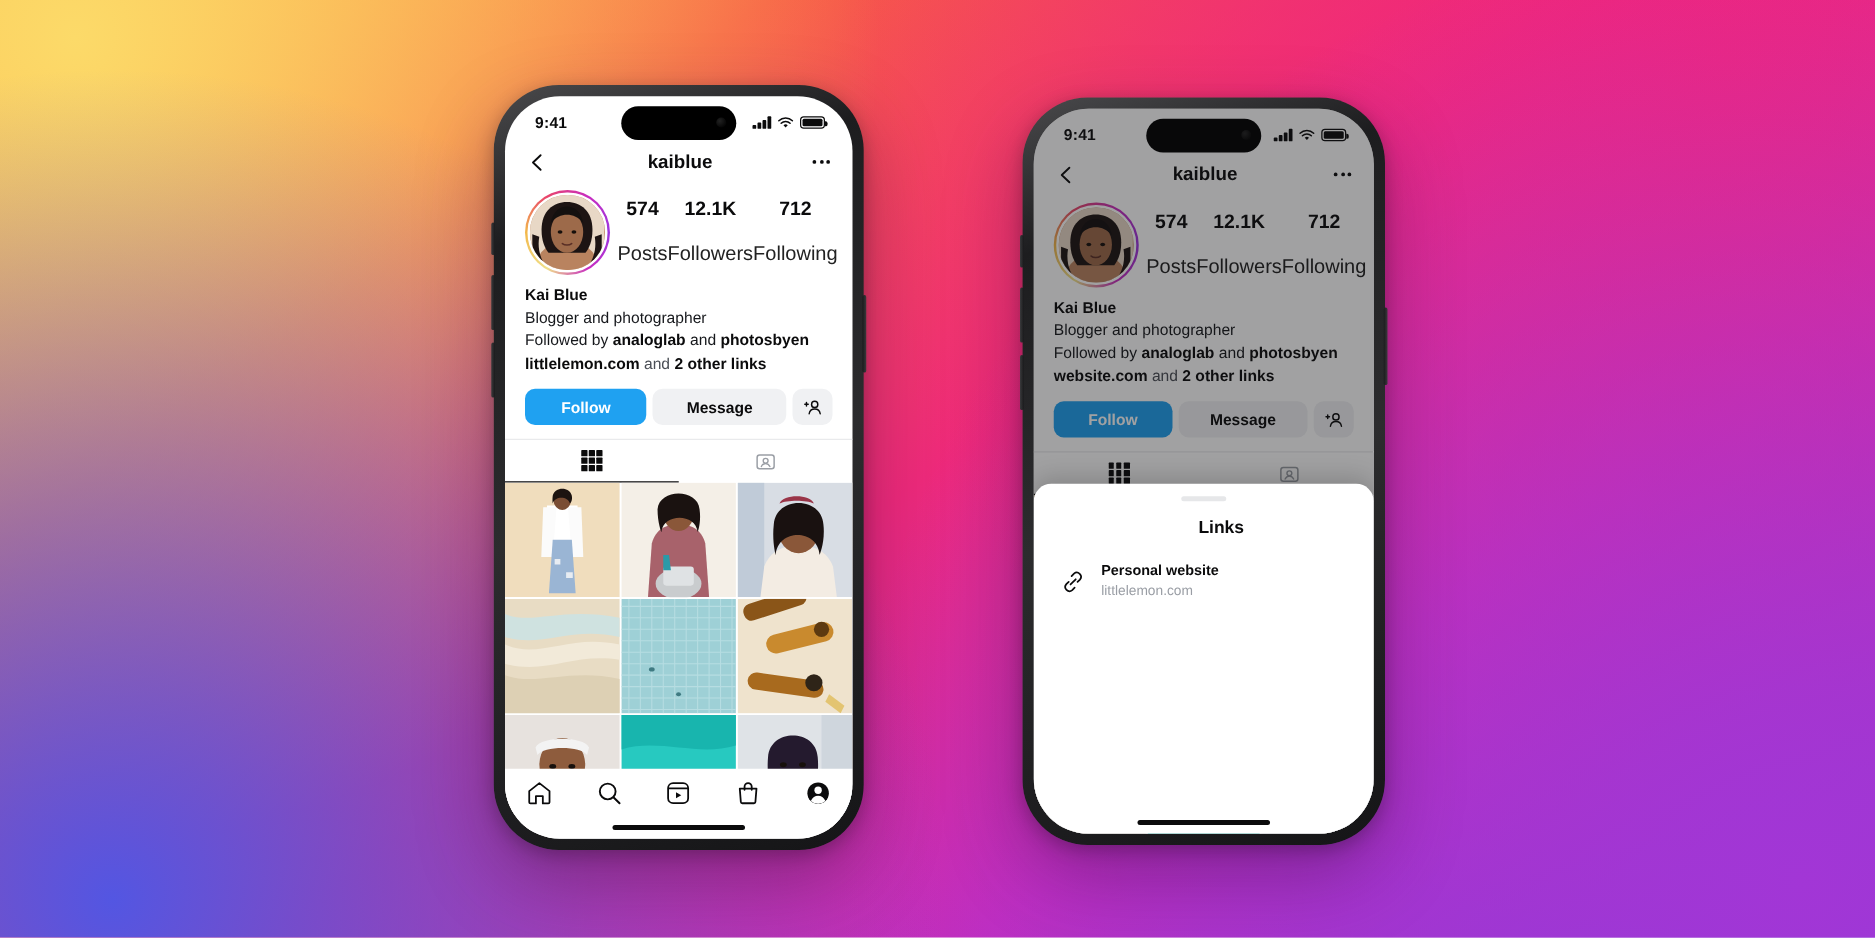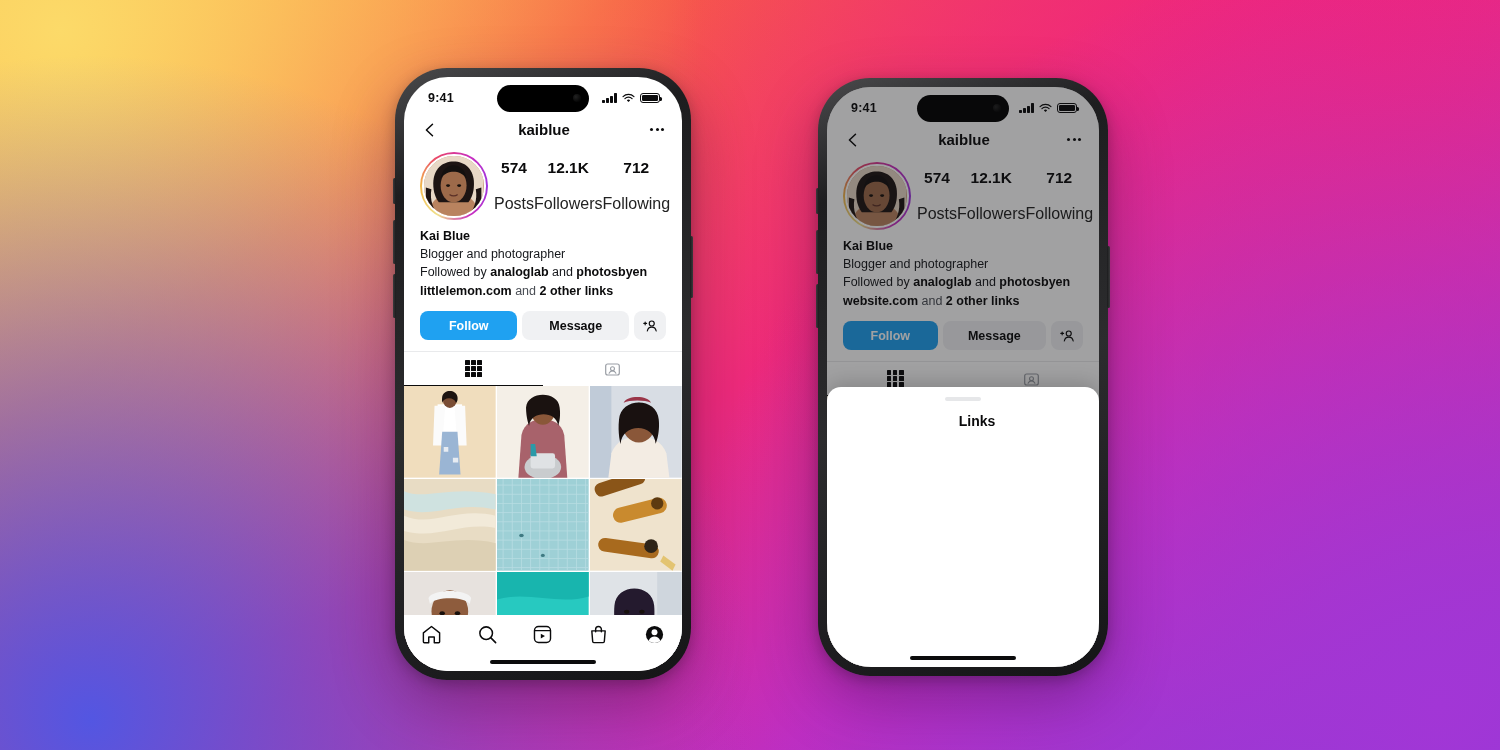--- a/index.html
+++ b/index.html
@@ -592,19 +592,30 @@
             </svg></div>
         </div>
     </div>
 
     <div class="dim"></div>
 
     <div class="sheet">
       <div class="grabber"></div>
       <div class="sheet-title">Links</div>
 
+      <div class="link-row">
+        <svg width="19" height="19" viewBox="0 0 22 22">
+          <path d="M8.6 13.4 13.4 8.6" stroke="#0b0b0c" stroke-width="1.6" stroke-linecap="round"></path>
+          <path d="M9.6 5.6 11.8 3.4a3.9 3.9 0 0 1 5.5 5.5L15.1 11" stroke="#0b0b0c" stroke-width="1.6" fill="none" stroke-linecap="round"></path>
+          <path d="M12.4 16.4 10.2 18.6a3.9 3.9 0 0 1-5.5-5.5L6.9 11" stroke="#0b0b0c" stroke-width="1.6" fill="none" stroke-linecap="round"></path>
+        </svg>
+        <div>
+          <div class="link-text-t">Personal website</div>
+          <div class="link-text-s">littlelemon.com</div>
+        </div>
+      </div>
 
 
     </div>
 
     <div class="home-ind"></div>
   </div>
 </div>
 
 </body></html>

